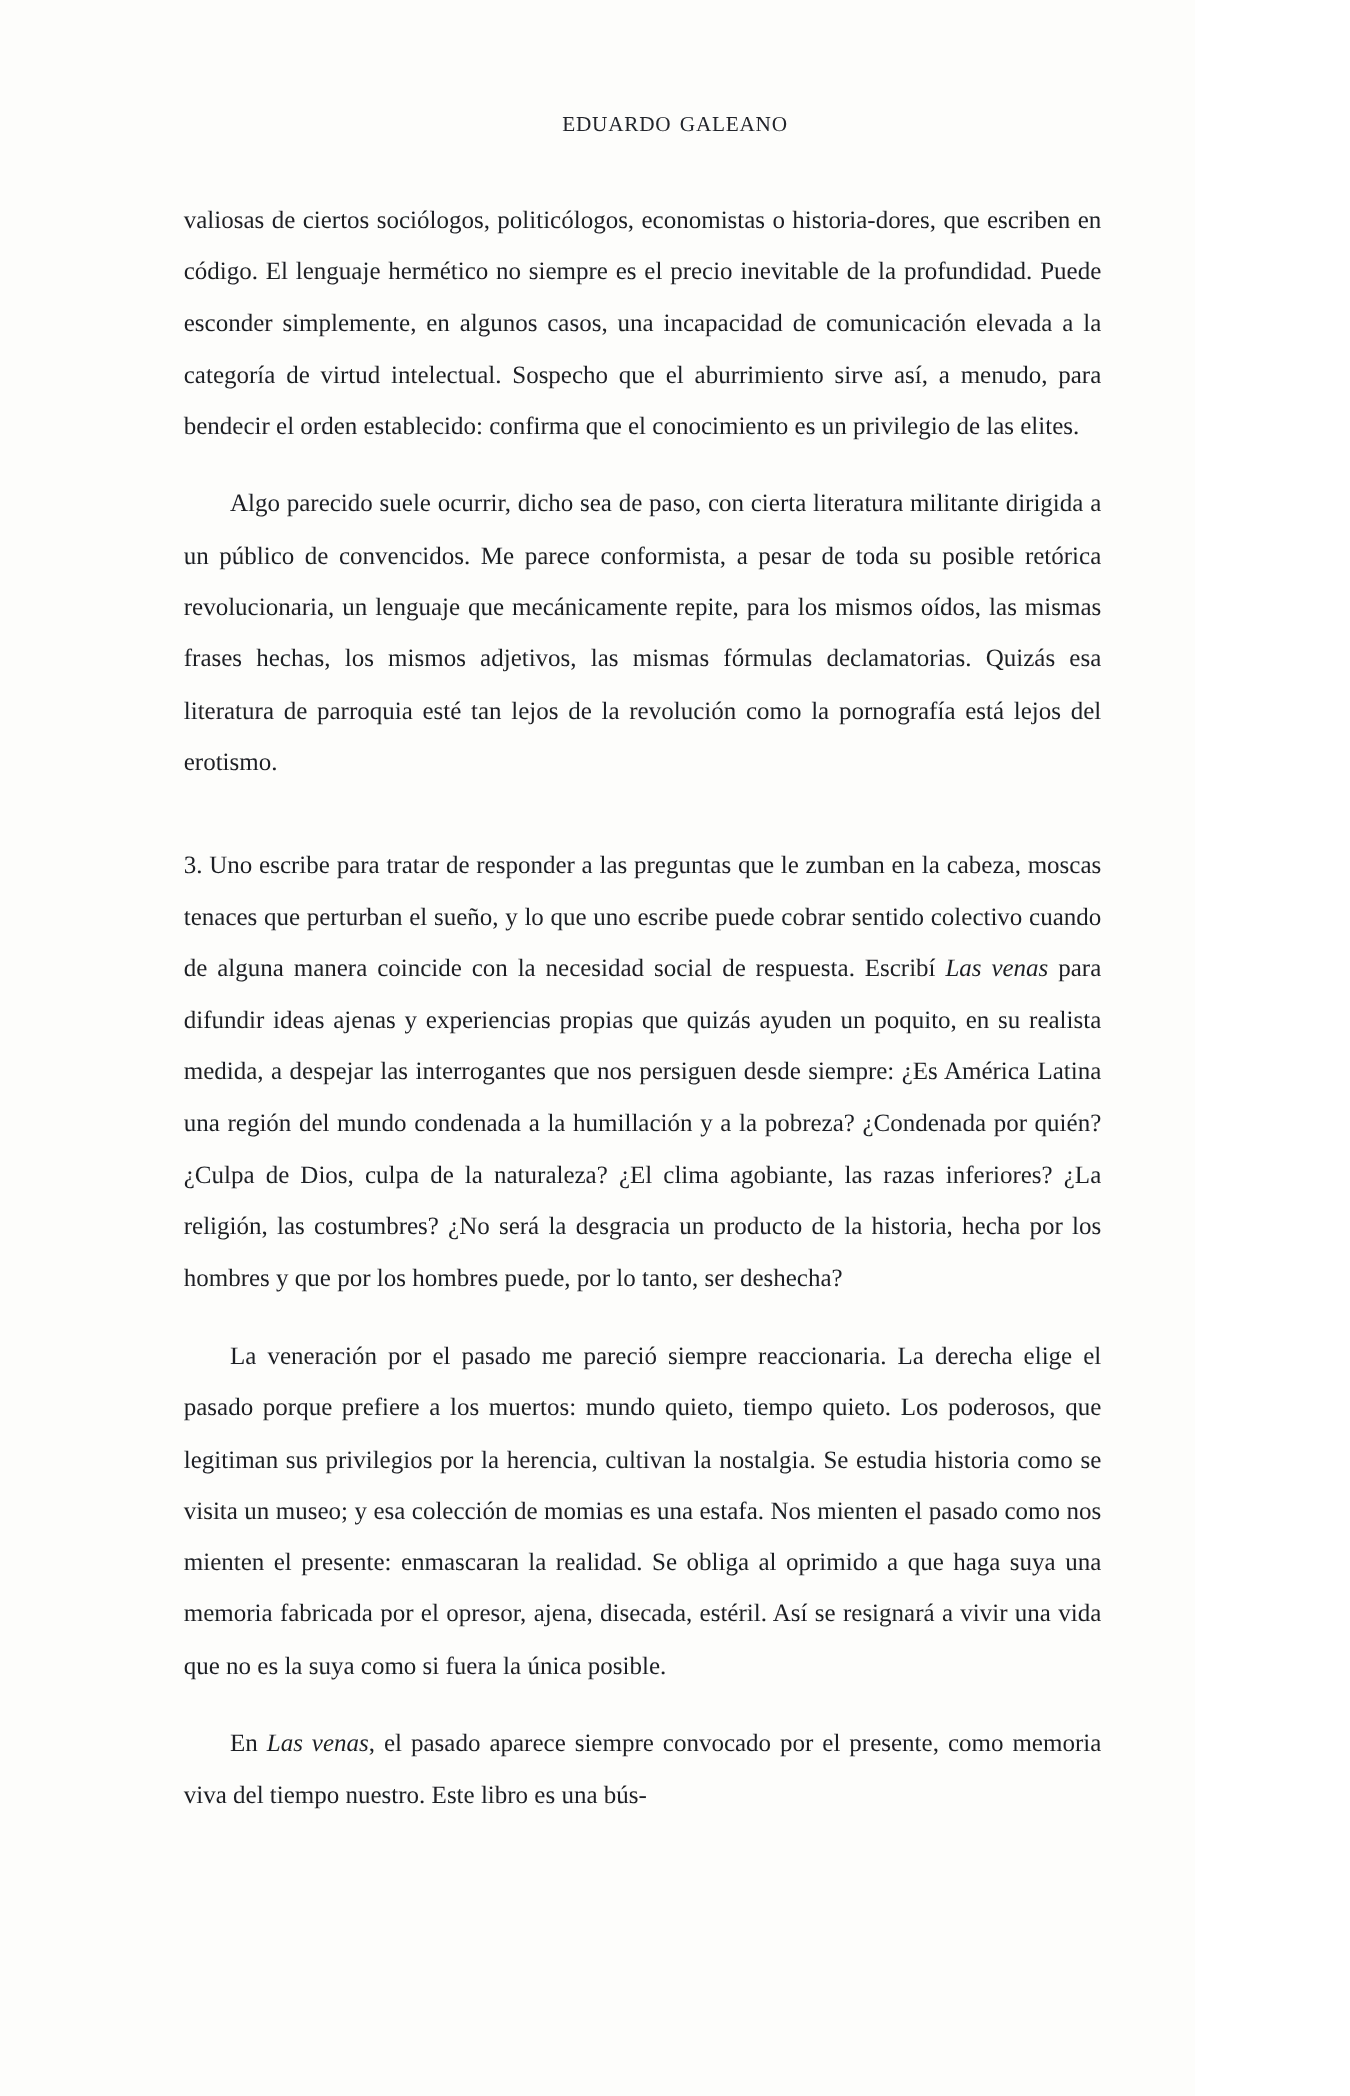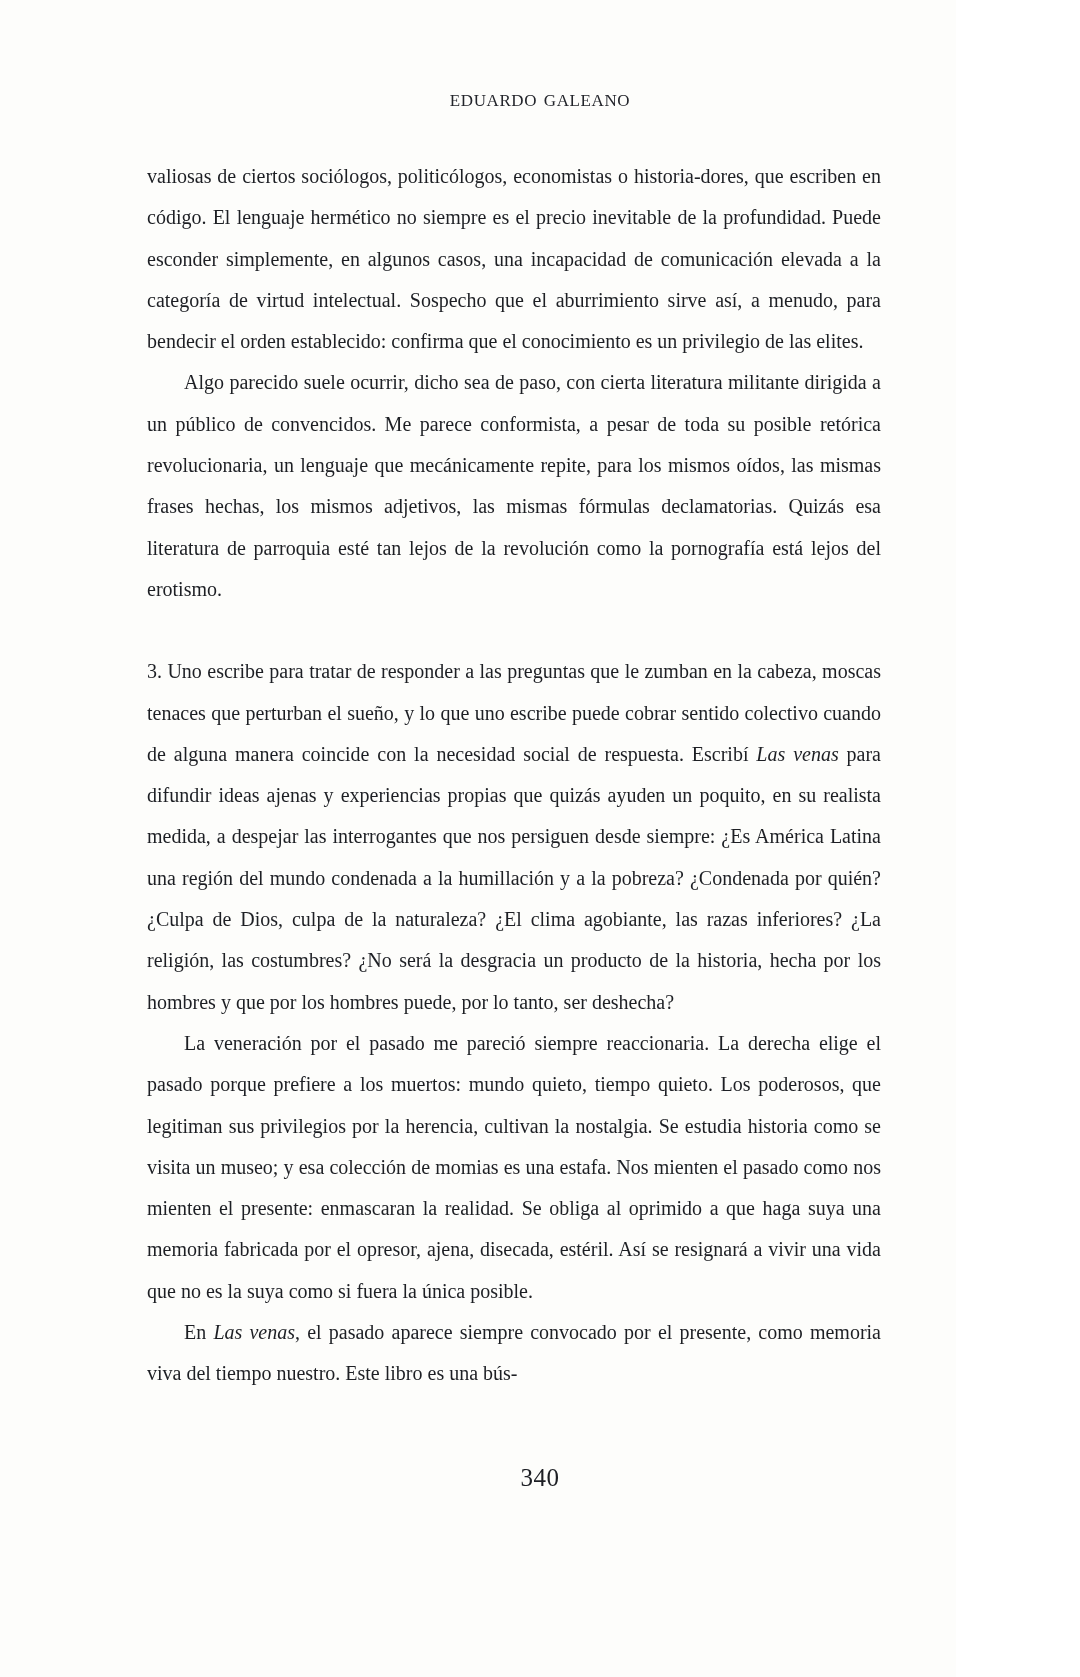--- a/index.html
+++ b/index.html
@@ -49,20 +49,21 @@
     font-size: 20px;
     line-height: 41.3px;
     text-align: justify;
     text-justify: inter-word;
     color: #1d1f24;
     hyphens: manual;
     -webkit-hyphens: manual;
   }
   p.para.indent {
     text-indent: 37px;
+    margin-top: 21px;
   }
   p.para.noindent {
     text-indent: 0;
   }
   .gap-block {
     height: 41px;
   }
   em, .ital {
   }
   
@@ -103,17 +104,14 @@
     <p class="para noindent"><span>3. Uno escribe para tratar de responder a las preguntas que le zumban en la cabeza, moscas tenaces que perturban el sueño, y lo que uno escribe puede cobrar sentido colectivo cuando de alguna manera coincide con la necesidad social de respuesta. Escribí </span><em>Las venas</em><span> para difundir ideas ajenas y experiencias propias que quizás ayuden un poquito, en su realista medida, a despejar las interrogantes que nos persiguen desde siempre: ¿Es América Latina una región del mundo condenada a la humillación y a la pobreza? ¿Condenada por quién? ¿Culpa de Dios, culpa de la naturaleza? ¿El clima agobiante, las razas inferiores? ¿La religión, las costumbres? ¿No será la desgracia un producto de la historia, hecha por los hombres y que por los hombres puede, por lo tanto, ser deshecha?</span></p>
 
     <p class="para indent">
       <span>La veneración por el pasado me pareció siempre reaccionaria. La derecha elige el pasado porque prefiere a los muertos: mundo quieto, tiempo quieto. Los poderosos, que legitiman sus privilegios por la herencia, cultivan la nostalgia. Se estudia historia como se visita un museo; y esa colección de momias es una estafa. Nos mienten el pasado como nos mienten el presente: enmascaran la realidad. Se obliga al oprimido a que haga suya una memoria fabricada por el opresor, ajena, disecada, estéril. Así se resignará a vivir una vida que no es la suya como si fuera la única posible.</span>
     </p>
 
     <p class="para indent"><span>En </span><em>Las venas</em><span>, el pasado aparece siempre convocado por el presente, como memoria viva del tiempo nuestro. Este libro es una bús-</span></p>
 
   </div>
 
-  <div class="folio">
-    <span>340</span>
-  </div>
 
 </div>
 
 </body></html>

